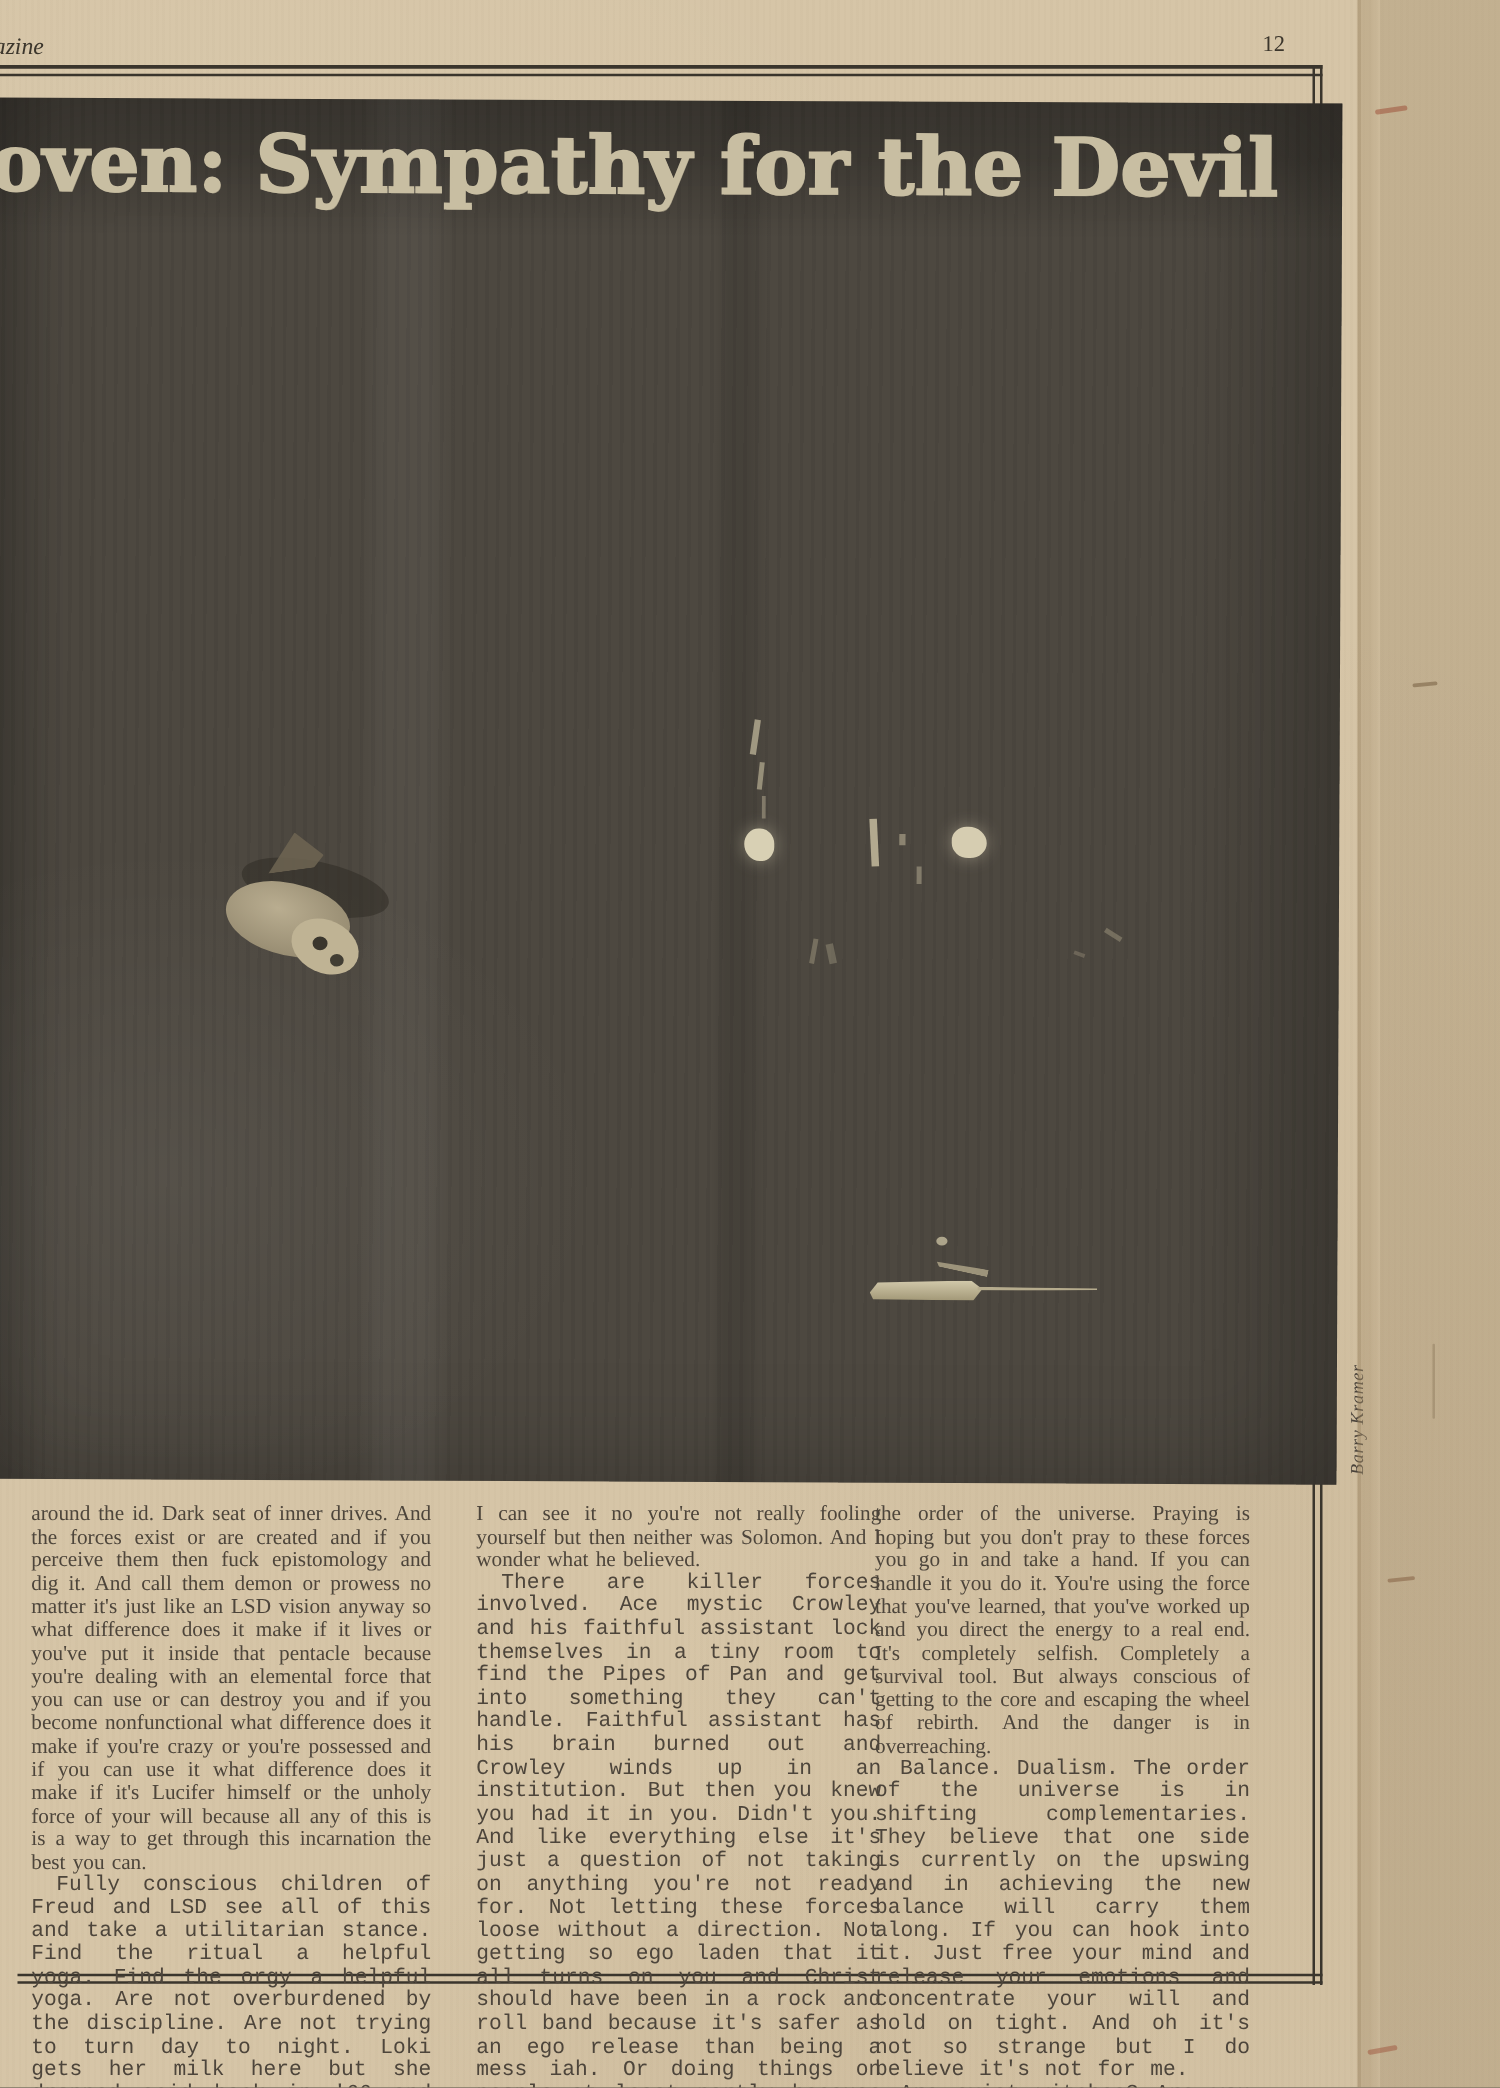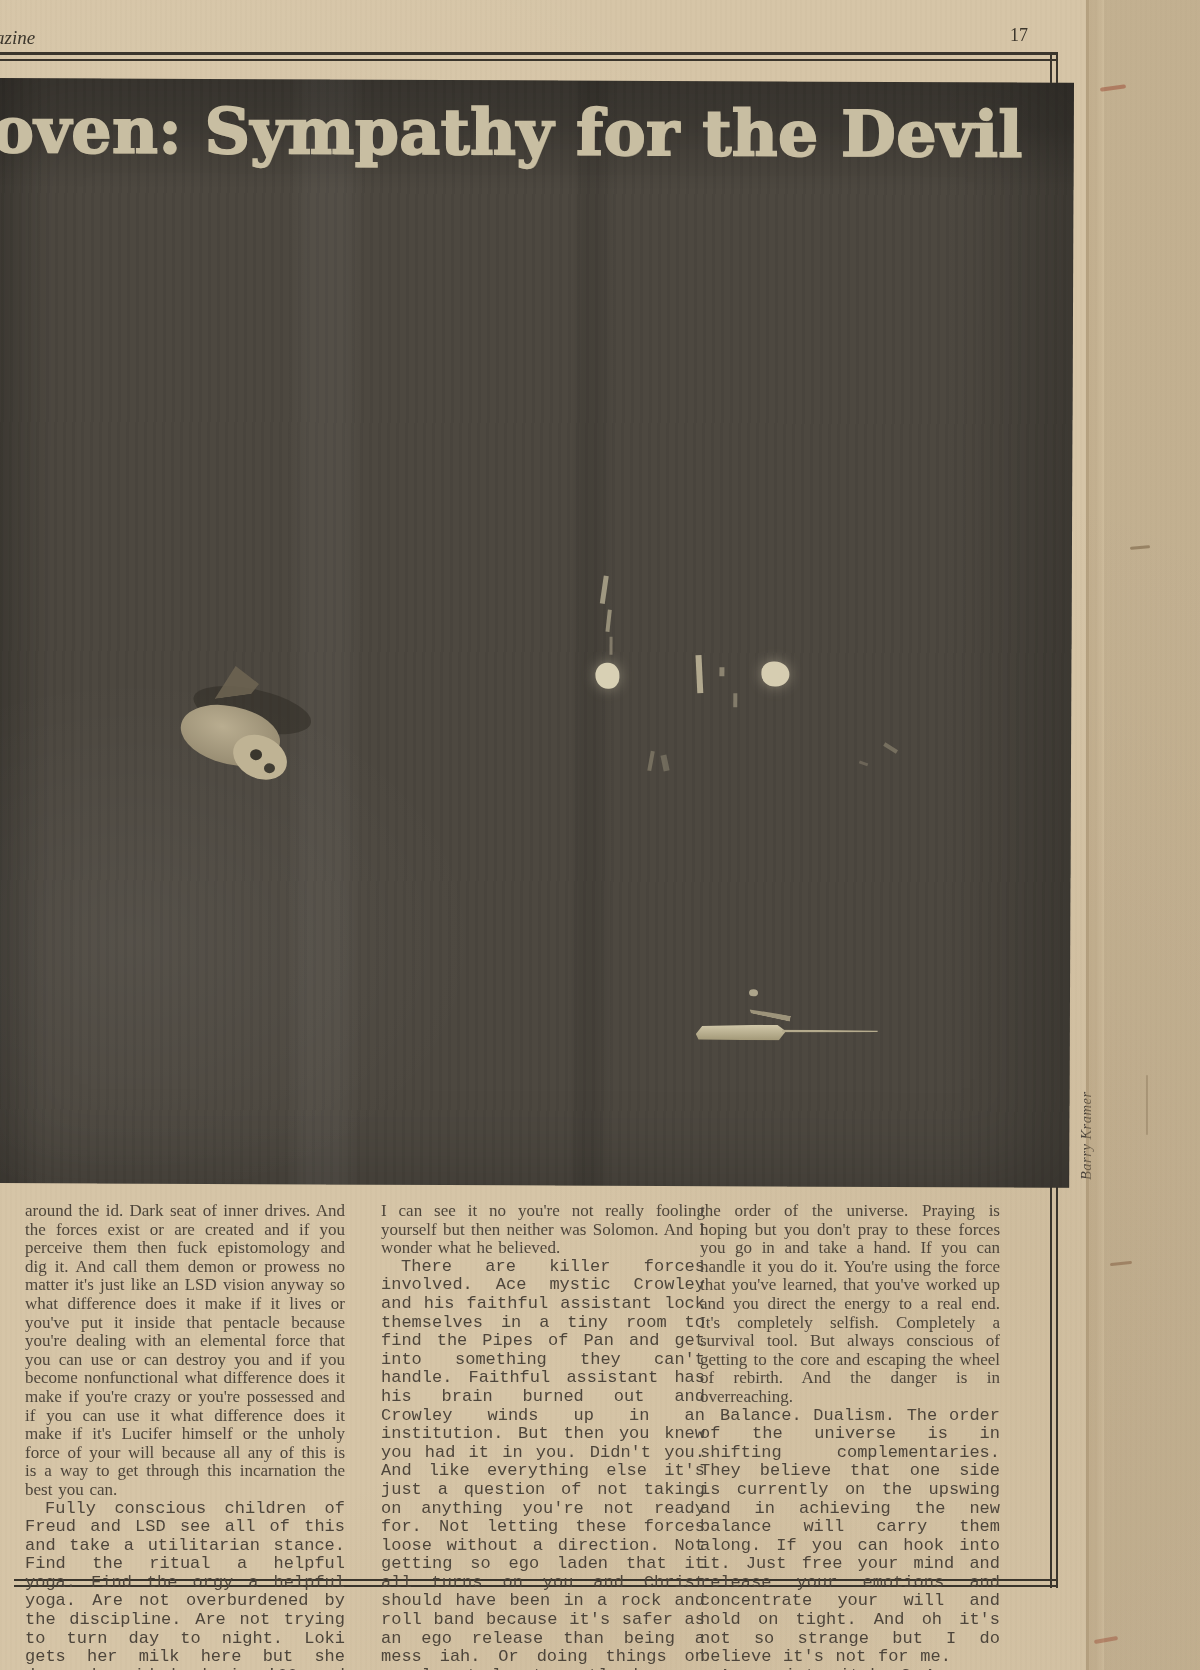--- a/index.html
+++ b/index.html
@@ -109,21 +109,21 @@
   .em3{left:24px;top:1262px;width:22px;height:3px;background:rgba(120,80,50,.45);transform:rotate(-6deg);}
   .em4{left:8px;top:1638px;width:24px;height:4px;background:rgba(150,62,40,.4);transform:rotate(-10deg);}
   .em5{left:60px;top:1075px;width:2px;height:60px;background:rgba(100,80,50,.25);}
 </style>
 </head>
 <body>
 
 <div>
 
   <div class="masthead">azine</div>
-  <div class="pagenum">17</div>
+  <div class="pagenum">12</div>
 
   <div class="rule rule-top-a"></div>
   <div class="rule rule-top-b"></div>
   <div class="rule rule-right-a"></div>
   <div class="rule rule-right-b"></div>
   <div class="rule rule-bottom-a"></div>
   <div class="rule rule-bottom-b"></div>
 
   <div class="photo">
     <h1 class="title">oven: Sympathy for the Devil</h1>

